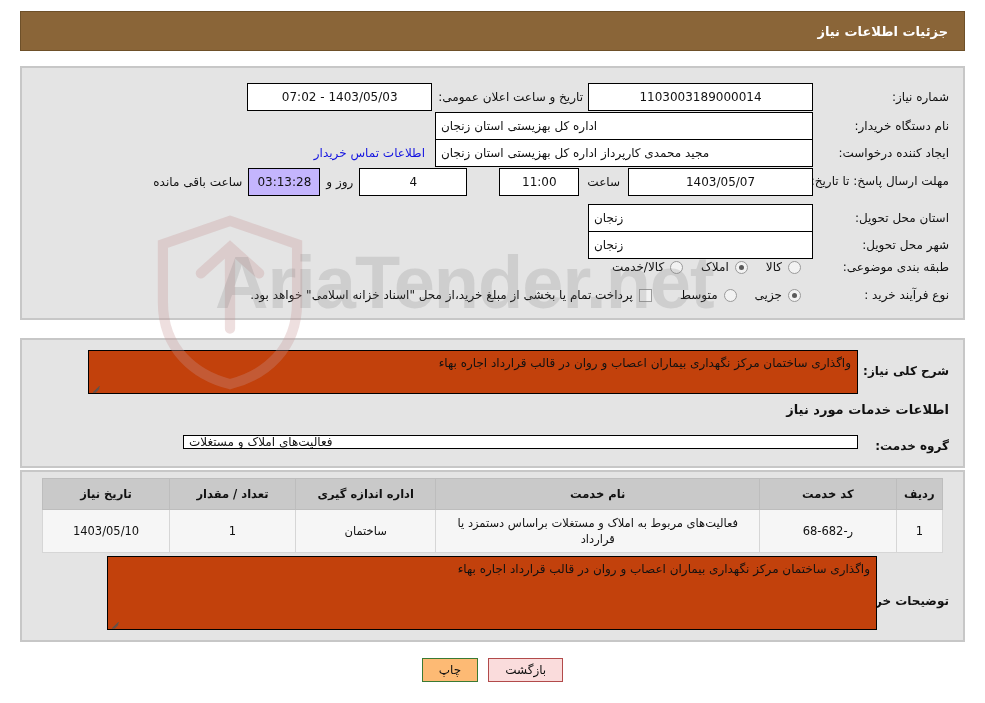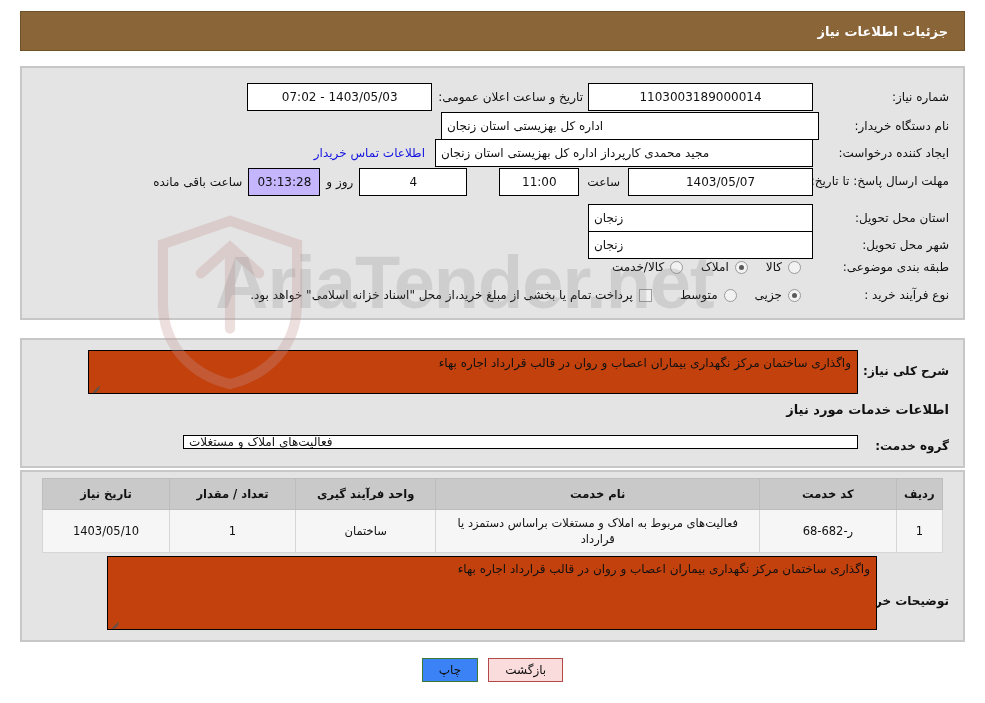--- a/index.html
+++ b/index.html
@@ -217,21 +217,21 @@
   }
   .btn {
     font-size: 12px;
     padding: 3px 16px;
     border: 1px solid #2f2f2f;
     cursor: pointer;
     font-family: inherit;
     color: #111;
     line-height: 16px;
   }
-  .btn-print  { background: #3b82f6; border-color: #3a7a33; }
+  .btn-print  { background: #fdba74; border-color: #3a7a33; }
   .btn-back   { background: #fadcdc; border-color: #b24a4a; }
 </style>
 </head>
 <body>
 
 <div class="watermark">
   <div class="wm-shield">
     <svg viewBox="0 0 100 120" xmlns="http://www.w3.org/2000/svg">
       <path d="M50 4 L96 20 L96 60 C96 92 74 110 50 116 C26 110 4 92 4 60 L4 20 Z" fill="none" stroke="rgba(200,150,150,0.30)" stroke-width="7"></path>
       <path d="M50 22 L50 78 M30 40 L50 22 L70 40" fill="none" stroke="rgba(200,150,150,0.30)" stroke-width="7" stroke-linecap="round"></path>
@@ -252,21 +252,21 @@
     <div class="lbl" style="width:130px;">شماره نیاز:</div>
     <div class="fld center" style="width:225px; margin-right:6px;">1103003189000014</div>
   </div>
   <div class="row" style="right:380px; top:15px;">
     <div class="lbl" style="white-space:nowrap;">تاریخ و ساعت اعلان عمومی:</div>
     <div class="fld center" style="width:185px; margin-right:6px;">1403/05/03 - 07:02</div>
   </div>
 
   <div class="row" style="right:14px; top:44px;">
     <div class="lbl" style="width:130px;">نام دستگاه خریدار:</div>
-    <div class="fld right" style="width:378px; ">اداره کل بهزیستی استان زنجان</div>
+    <div class="fld right" style="width:378px; margin-right:6px;">اداره کل بهزیستی استان زنجان</div>
   </div>
 
   <div class="row" style="right:14px; top:71px;">
     <div class="lbl" style="width:130px;">ایجاد کننده درخواست:</div>
     <div class="fld right" style="width:378px; margin-right:6px;">مجید محمدی کارپرداز اداره کل بهزیستی استان زنجان</div>
     <a class="link" style="margin-right:10px;" href="#">اطلاعات تماس خریدار</a>
   </div>
 
   <div class="row" style="right:14px; top:100px;">
     <div class="lbl" style="width:130px; line-height:1.3;">مهلت ارسال پاسخ: تا تاریخ:</div>
@@ -351,21 +351,21 @@
     <span class="grip"></span>
   </div>
 </div>
 
 <table class="tbl">
   <thead>
     <tr>
       <th style="width:38px;">ردیف</th>
       <th style="width:135px;">کد خدمت</th>
       <th style="width:340px;">نام خدمت</th>
-      <th style="width:140px;">واحد فرآیند گیری</th>
+      <th style="width:140px;">اداره اندازه گیری</th>
       <th style="width:125px;">تعداد / مقدار</th>
       <th style="width:123px;">تاریخ نیاز</th>
     </tr>
   </thead>
   <tbody>
     <tr>
       <td>1</td>
       <td>ر-682-68</td>
       <td>فعالیت‌های مربوط به املاک و مستغلات براساس دستمزد یا قرارداد</td>
       <td>ساختمان</td>

